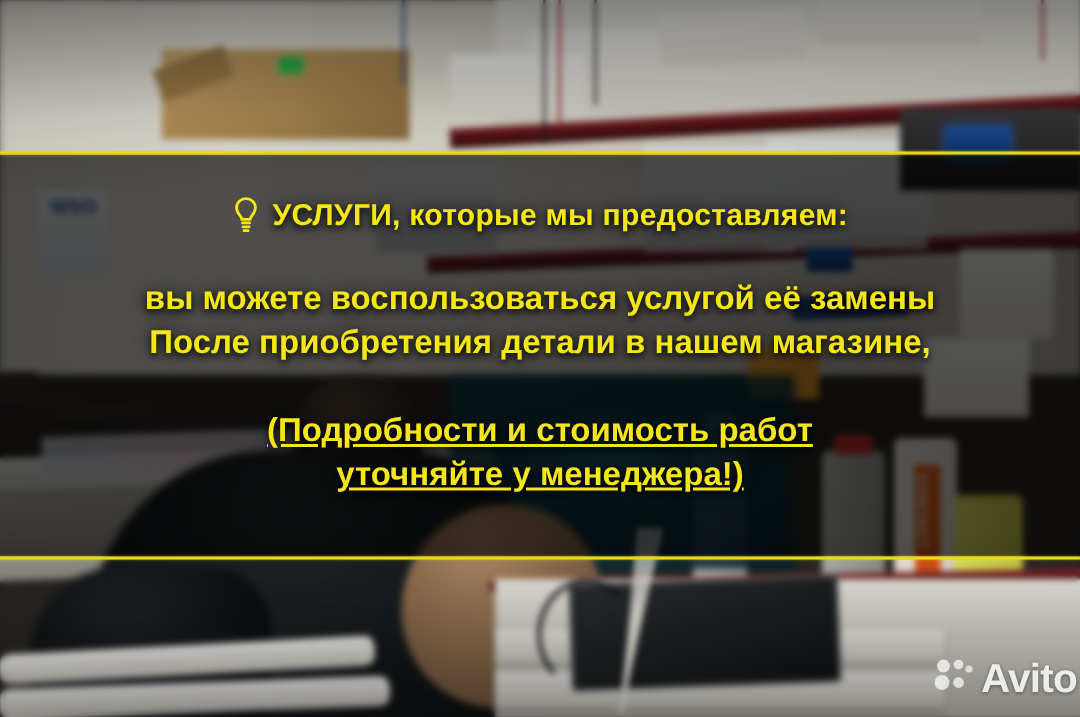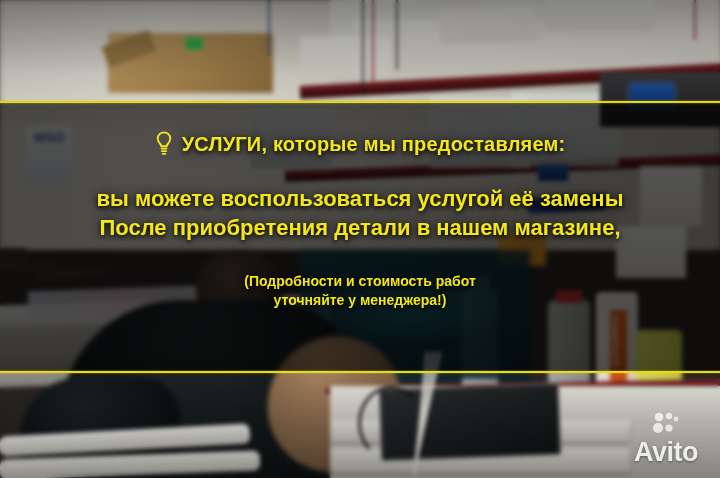--- a/index.html
+++ b/index.html
@@ -264,30 +264,29 @@
     display:flex; align-items:center; justify-content:center; gap:9px;
     font-size:20px; font-weight:bold; letter-spacing:.2px;
     margin-top:28px;
   }
   .bulb { display:block; width:18px; height:26px; flex:0 0 auto; }
   .para {
     font-size:22px; font-weight:bold; line-height:1.30;
     margin-top:28px; max-width:640px;
   }
   .note {
-    font-size:14px; font-weight:bold; line-height:1.32;
-    margin-top:30px; max-width:600px;
+    font-size:22px; font-weight:bold; line-height:1.32;
+    margin-top:30px; max-width:600px;text-decoration:underline;
   }
 
   
   .avito {
-    position:absolute; right:22px; bottom:12px;
-    display:flex; align-items:center; gap:5px;
+    position:absolute; right:2px; bottom:12px;
+    display:flex; align-items:flex-start; gap:5px;
     opacity:.82;
-    flex-direction:column;
   }
   .avito-dots { display:block; width:26px; height:22px; flex:0 0 auto; }
   .avito-word {
     font-size:27px; font-weight:bold; color:#ffffff; line-height:1;
     letter-spacing:-.5px; font-family:"Liberation Sans", sans-serif;
     text-shadow:0 1px 3px rgba(0,0,0,.55);
   }
 </style>
 </head>
 <body>

